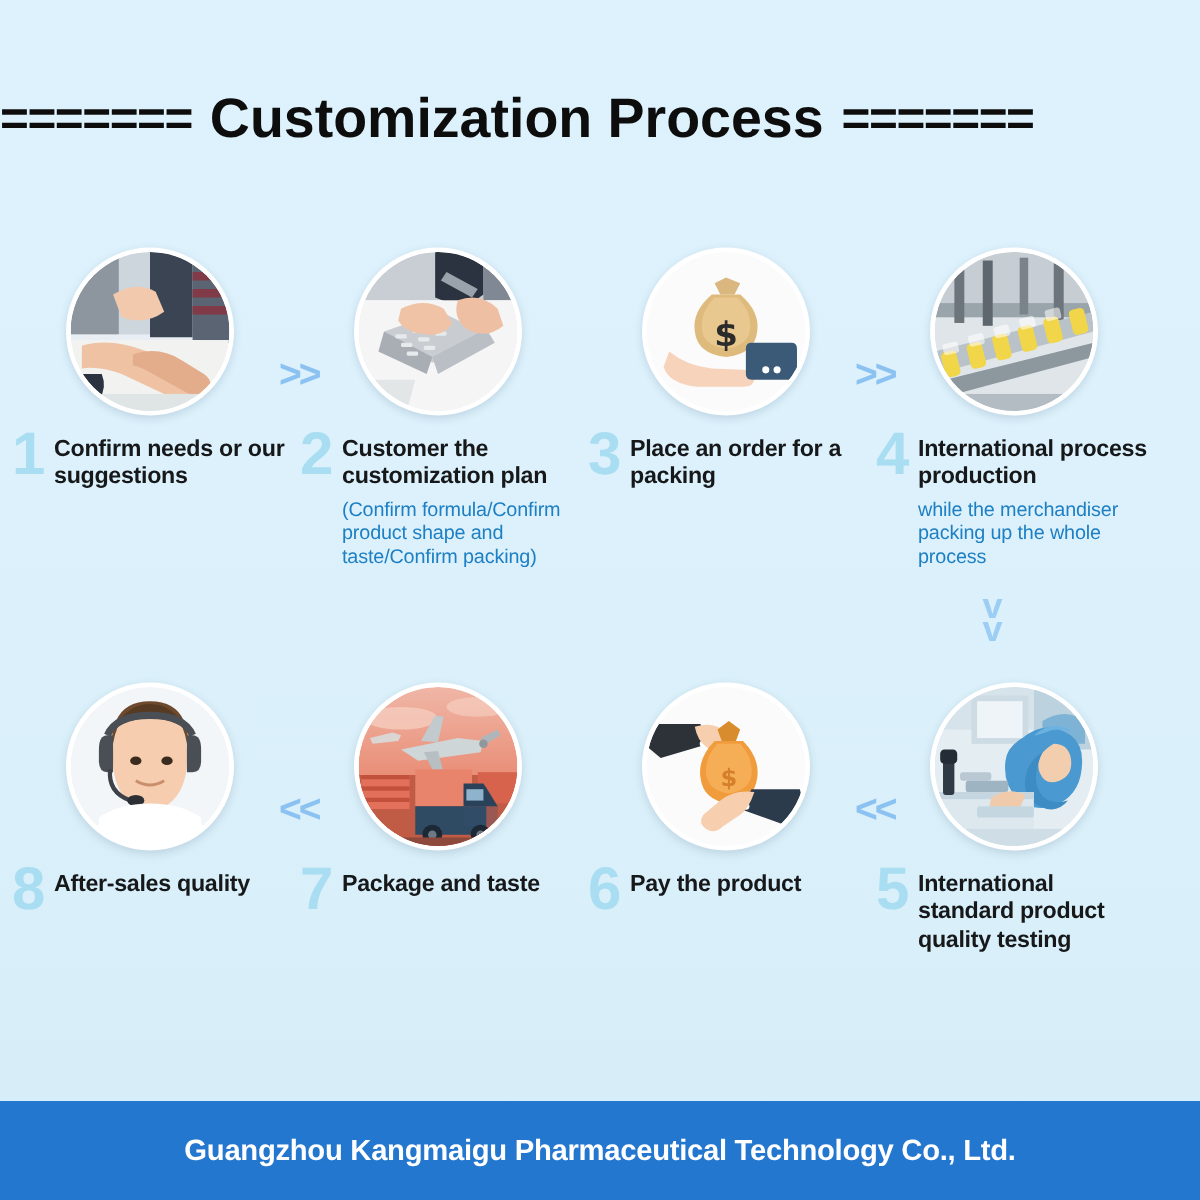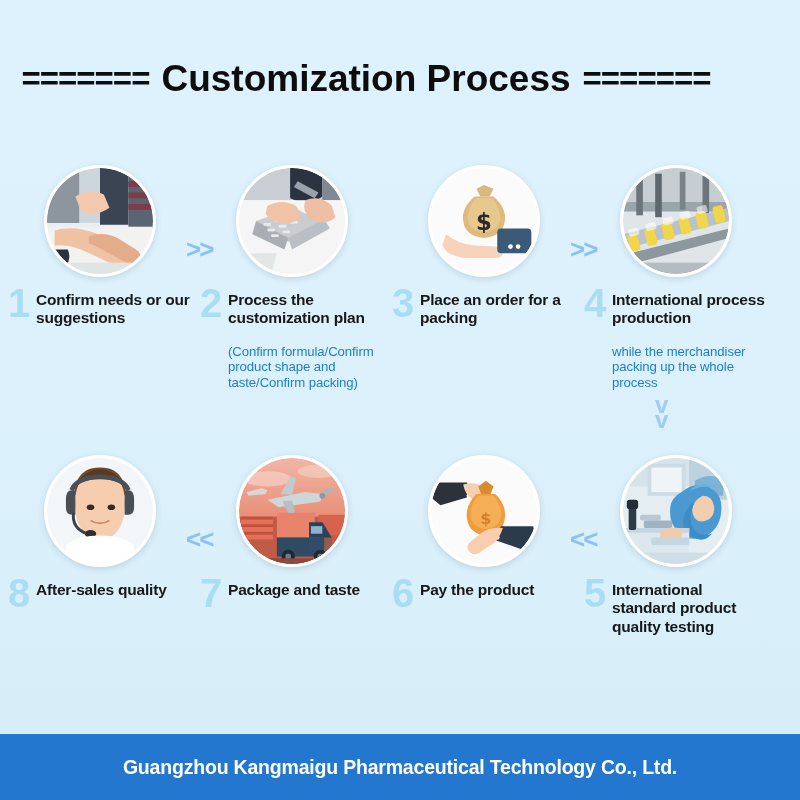--- a/index.html
+++ b/index.html
@@ -20,21 +20,21 @@
     background: linear-gradient(180deg, #ddf2fc 0%, #dcf1fb 40%, #d9eff9 75%, #d6eef9 100%);
     box-sizing: border-box;
   }
 
   
   .title-row {
     position: absolute;
     top: 58px;
     left: 0;
     width: 732px;
-    text-align: center;
+    text-align: left;
     white-space: nowrap;
   }
   .title-rule, .title-text {
     display: inline-block;
     vertical-align: middle;
     color: #0d0d0d;
     font-weight: bold;
   }
   .title-rule {
     font-size: 33px;
@@ -106,21 +106,21 @@
     font-family: "Liberation Sans", sans-serif;
   }
   .step-label {
     font-size: 15.5px;
     font-weight: bold;
     color: #16181a;
     line-height: 1.18;
     letter-spacing: -0.2px;
   }
   .step-sub {
-    margin-top: 16px;
+    margin-top: 4px;
     font-size: 13.2px;
     color: #1d7fc4;
     line-height: 1.18;
     letter-spacing: -0.1px;
   }
 
   
   .arrow {
     position: absolute;
     font-size: 26px;
@@ -230,21 +230,21 @@
             </g>
             <path d="M30 40 q16 -8 30 0 l6 10 q-6 10 -20 8 -14 -2 -18 -10 z" fill="#f0c3a6"></path>
             <path d="M70 34 q16 -6 28 6 l4 12 q-12 10 -26 2 -10 -8 -6 -20 z" fill="#eebfa2"></path>
             <path d="M62 14 l22 12 -4 6 -22 -12 z" fill="#9aa2ab"></path>
             <path d="M0 90 h40 l-6 22 h-34 z" fill="#e3e6e6"></path>
           </svg>
         </div>
       </div>
       <div class="caption">
         <span class="step-num">2</span>
-        <div class="step-label">Process the customization plan</div>
+        <div class="step-label">Customer the customization plan</div>
         <div class="step-sub">(Confirm formula/Confirm product shape and taste/Confirm packing)</div>
       </div>
       <div class="arrow arrow-h-top-1">&gt;&gt;</div>
     </div>
 
     <div class="cell cell-2">
       <div class="circle">
         <div class="art">
           <svg viewBox="0 0 112 112" preserveAspectRatio="xMidYMid slice">
             <rect width="112" height="112" fill="#fbfbfb"></rect>

